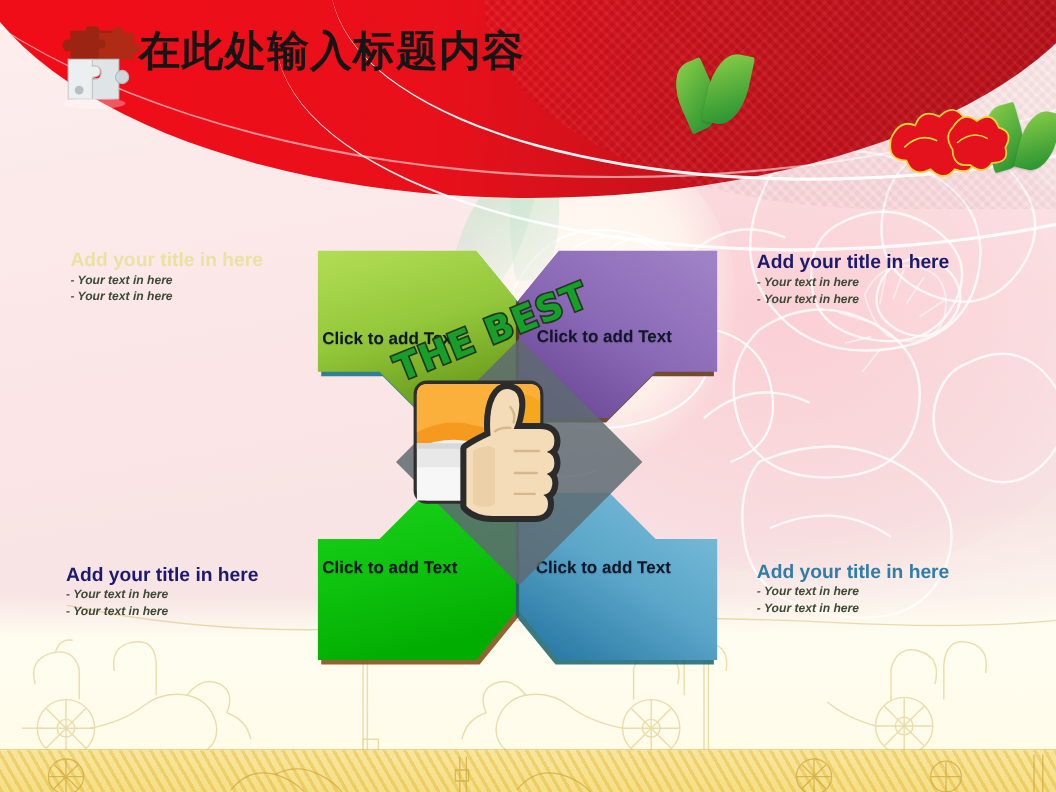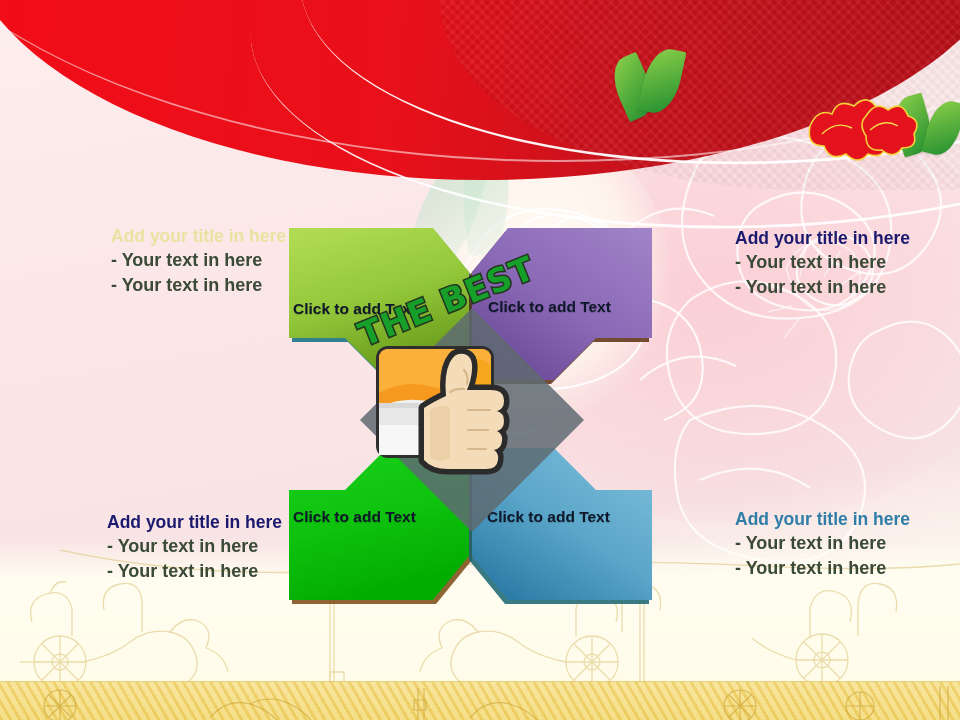--- a/index.html
+++ b/index.html
@@ -49,23 +49,23 @@
   .strip-line{position:absolute;left:0;bottom:38px;width:960px;height:1px;background:rgba(216,178,60,.6);}
 
   
   #header{position:absolute;left:0;top:0;width:960px;height:110px;z-index:20;}
   #slide-title{position:absolute;left:126px;top:26px;font-size:38px;font-weight:bold;
     color:#151515;letter-spacing:1px;line-height:1.1;
     font-family:"DejaVu Sans","Liberation Sans",sans-serif;}
   #puzzle-icon{position:absolute;left:48px;top:24px;width:80px;height:78px;}
 
   
-  .tblock{position:absolute;z-index:25;margin-left:47px;}
+  .tblock{position:absolute;z-index:25;}
   .tb-title{font-size:17.5px;font-weight:bold;line-height:1.25;white-space:nowrap;}
-  .tb-line{font-size:18px;font-weight:bold;color:#3a4a36;line-height:1.42;white-space:nowrap;}
+  .tb-line{font-size:11px;font-weight:bold;color:#3a4a36;line-height:1.42;white-space:nowrap;font-style:italic;}
   #tb-tl{left:64px;top:226px;}
   #tb-tl .tb-title{color:#e9e3a2;}
   #tb-tr{left:688px;top:228px;}
   #tb-tr .tb-title{color:#1b1a6e;}
   #tb-bl{left:60px;top:512px;}
   #tb-bl .tb-title{color:#1b1a6e;}
   #tb-br{left:688px;top:509px;}
   #tb-br .tb-title{color:#2f7da8;}
 
   
@@ -199,20 +199,36 @@
         <path d="M740 8 l0 32 M724 24 l32 0 M729 13 l22 22 M729 35 l22 -22"></path>
       <circle cx="860" cy="24" r="14"></circle>
         <path d="M860 10 l0 28 M846 24 l28 0"></path>
       <path d="M210 36 q16 -20 40 -14 q20 6 30 20 M250 22 q20 -10 40 0 q16 8 22 18"></path>
       <path d="M470 36 q16 -20 40 -14 q20 6 30 20"></path>
       <path d="M418 6 l0 32 M424 6 l0 32 M414 18 l12 0 l0 10 l-12 0 Z"></path>
       <path d="M940 4 l0 34 M948 4 l0 34"></path>
     </g>
   </svg>
 
+  <div id="header">
+    <svg id="puzzle-icon" viewBox="0 0 80 78">
+
+      <g>
+        <path d="M16 34 l0 -12 q-6 2 -7 -4 q-1 -6 7 -6 l0 -8 l14 0 q0 -7 6 -7 q6 0 6 7 l13 0 l0 12 q7 -1 7 5 q0 6 -7 5 l0 8 Z" fill="#9c2412"></path>
+        <path d="M40 28 l0 -10 q6 1 6 -4 q0 -5 -6 -4 l0 -6 l12 0 q0 -6 5 -6 q5 0 5 6 l10 0 l0 10 q6 -1 6 4 q0 5 -6 4 l0 6 Z" fill="#b02b16" transform="translate(2,2)"></path>
+      </g>
+
+      <path d="M14 30 l22 0 l0 6 q6 -2 7 4 q1 6 -7 6 l0 20 l-22 0 Z" fill="#eceff0" stroke="#c8cdd0" stroke-width="1"></path>
+      <path d="M36 30 l24 0 l0 36 l-24 0 l0 -18 q8 1 8 -6 q0 -7 -8 -6 Z" fill="#dfe4e6" stroke="#c0c6c9" stroke-width="1"></path>
+      <circle cx="63" cy="46" r="6" fill="#cfd5d8" stroke="#b5bbbe" stroke-width="1"></circle>
+      <circle cx="24" cy="58" r="4" fill="#b8bec2"></circle>
+      <ellipse cx="38" cy="70" rx="28" ry="5" fill="rgba(255,255,255,.30)"></ellipse>
+    </svg>
+    <div id="slide-title">在此处输入标题内容</div>
+  </div>
 
   <div class="tblock" id="tb-tl">
     <div class="tb-title">Add your title in here</div>
     <div class="tb-line">- Your text in here</div>
     <div class="tb-line">- Your text in here</div>
   </div>
 
   <div class="tblock" id="tb-tr">
     <div class="tb-title">Add your title in here</div>
     <div class="tb-line">- Your text in here</div>

